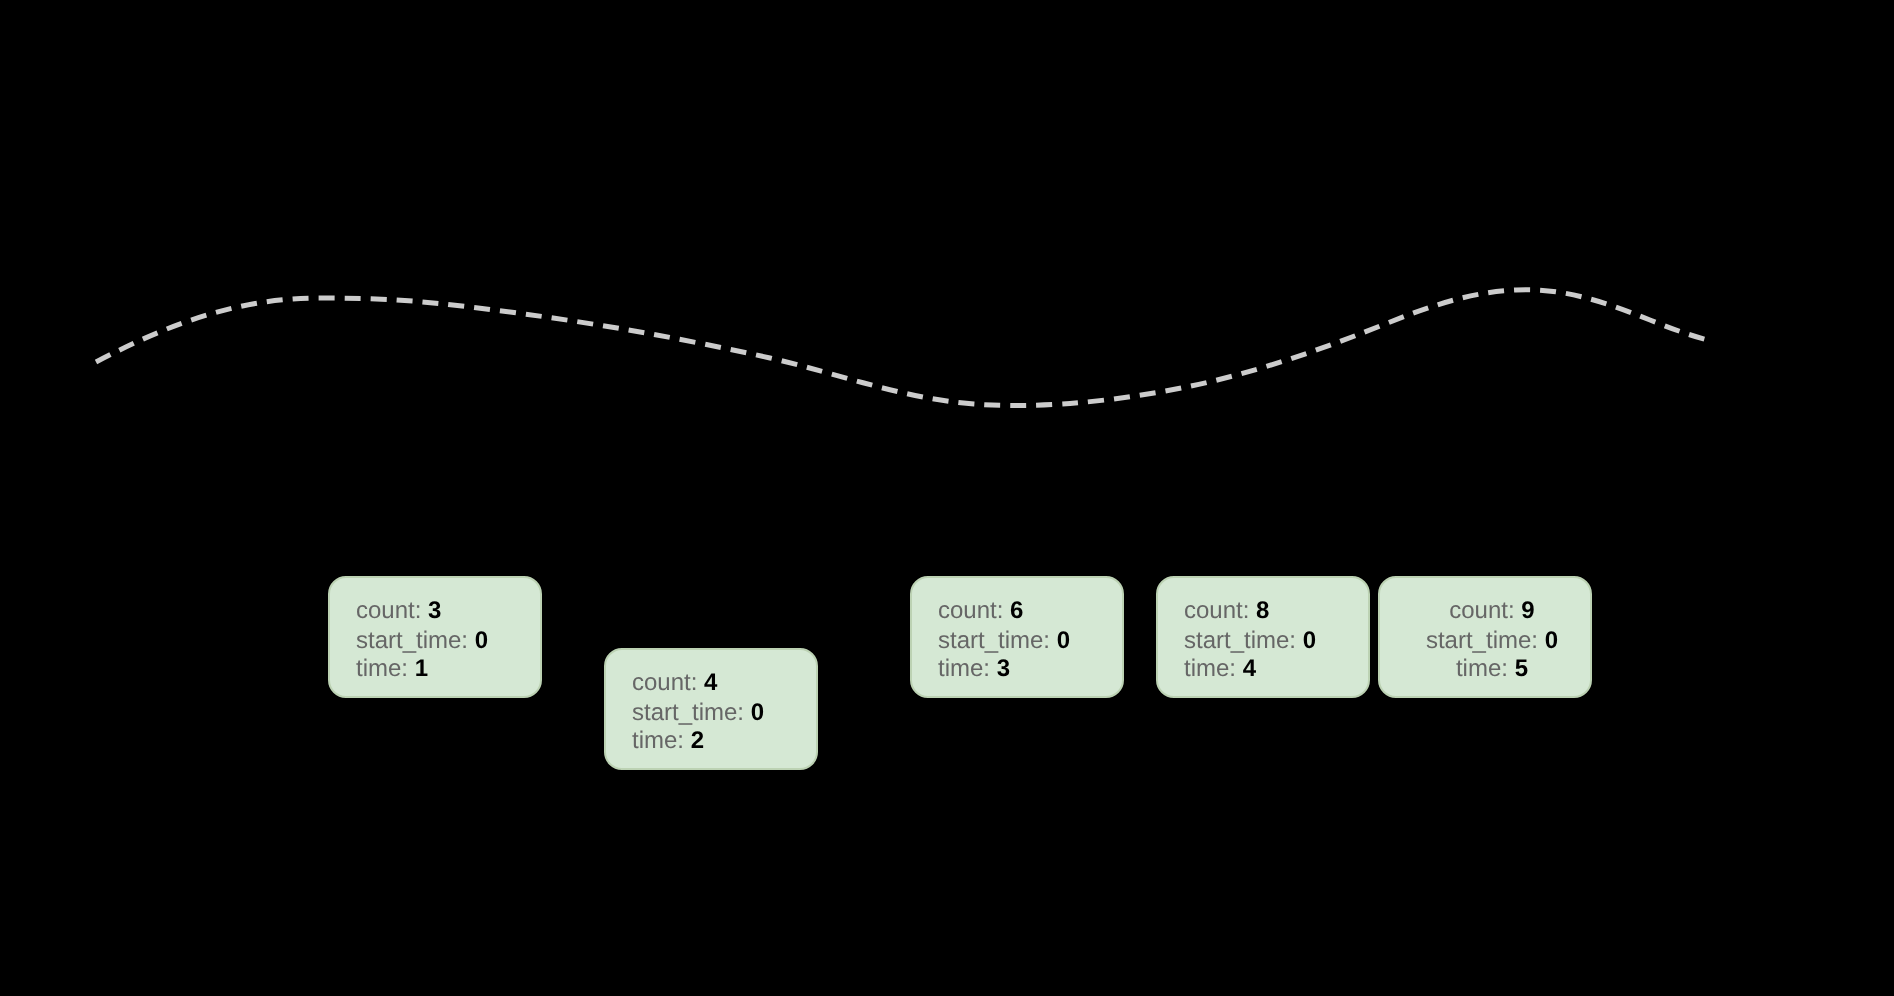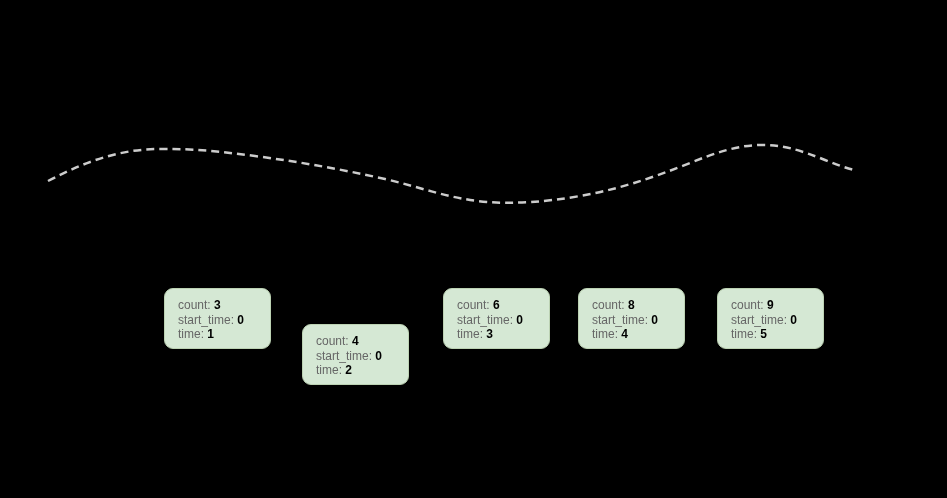--- a/index.html
+++ b/index.html
@@ -32,23 +32,23 @@
     background: #d5e8d4;
     border: 1px solid #bcd2b3;
     border-radius: 9px;
     padding: 9px 6px 0 13px;
     line-height: 14.5px;
     font-size: 12px;
     white-space: nowrap;
   }
   .node:nth-of-type(1) { left: 164px; }
   .node:nth-of-type(2) { left: 302px; margin-top: 36px; }
-  .node:nth-of-type(3) { left: 443px; }
+  .node:nth-of-type(3) { left: 455px; }
   .node:nth-of-type(4) { left: 578px; }
-  .node:nth-of-type(5) { left: 717px; }
+  .node:nth-of-type(5) { left: 689px; text-align: center; }
   .field .lbl {
     color: #666666;
     font-weight: 400;
   }
   .field .val {
     color: #000000;
     font-weight: 700;
   }
 </style>
 </head>

